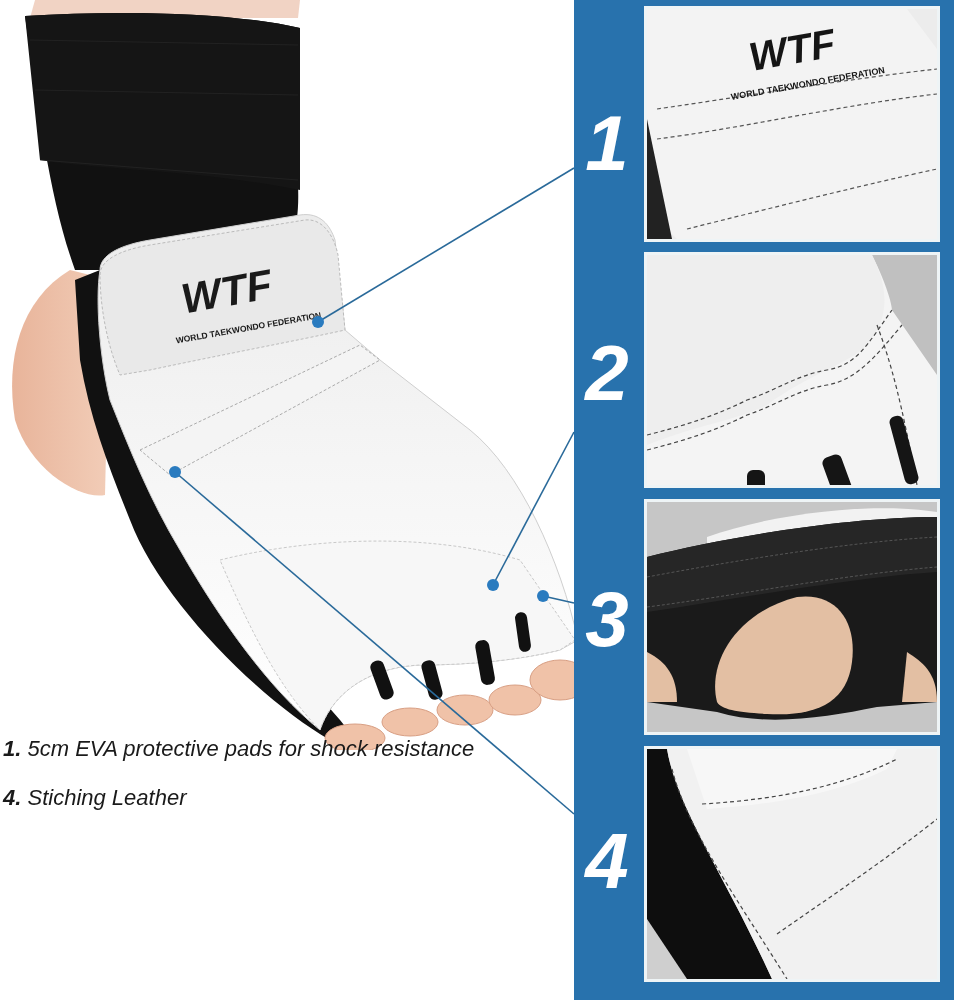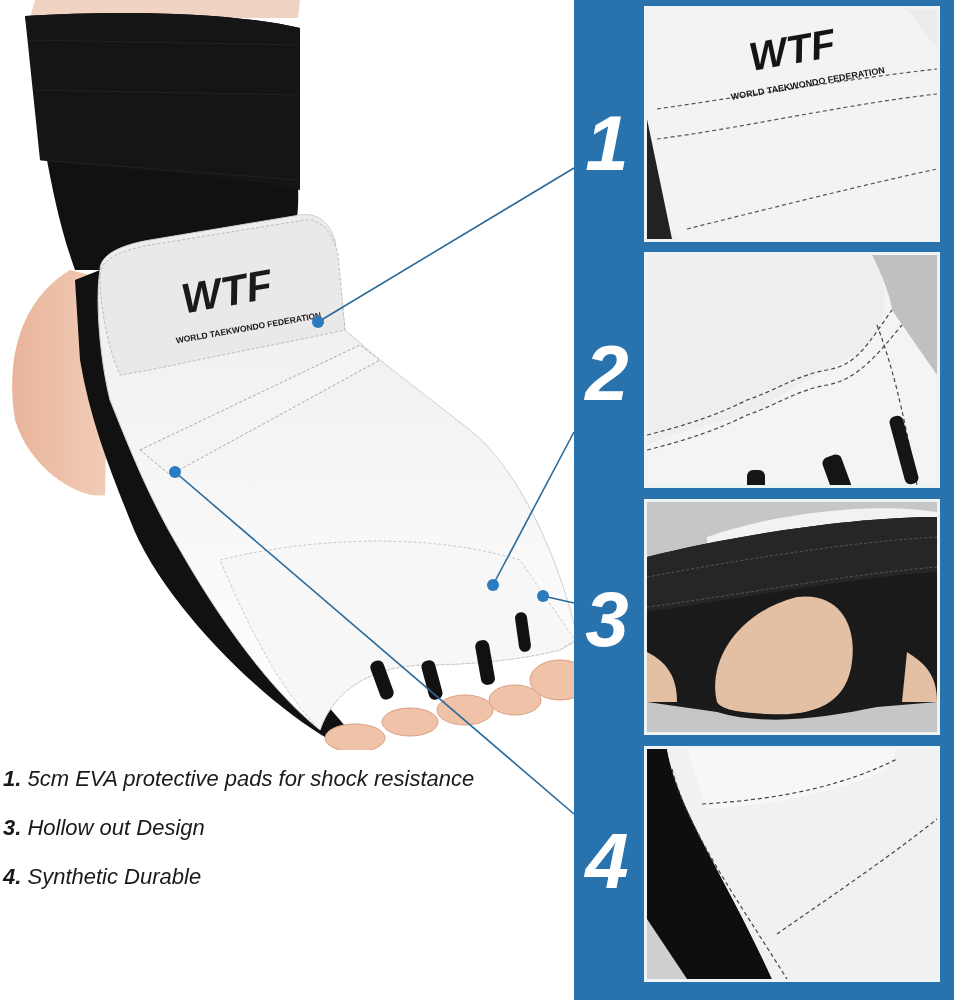--- a/index.html
+++ b/index.html
@@ -11,21 +11,21 @@
   .product svg { position: absolute; left: 0; top: 0; }
 
   
   .panel { position: absolute; left: 574px; top: 0; width: 380px; height: 1000px; background: #2872ad; }
   .num { position: absolute; left: 0; width: 66px; text-align: center; color: #ffffff; font-family: "Liberation Sans", sans-serif; font-weight: bold; font-style: italic; font-size: 78px; line-height: 1; }
   .frame { position: absolute; left: 70px; width: 296px; height: 236px; background: #eef4f6; padding: 3px; box-sizing: border-box; }
   .frame .photo { position: relative; width: 100%; height: 100%; overflow: hidden; background: #d8d8d8; }
   .frame svg { position: absolute; left: 0; top: 0; width: 100%; height: 100%; }
 
   
-  .features { position: absolute; left: 3px; top: 766px; width: 560px; }
+  .features { position: absolute; left: 3px; top: 736px; width: 560px; }
   .feature { height: 49px; font-size: 22px; font-style: italic; color: #1a1a1a; white-space: nowrap; }
   .feature .fnum { font-weight: bold; }
 
   .callouts { position: absolute; left: 0; top: 0; width: 954px; height: 1000px; pointer-events: none; }
 </style>
 </head>
 <body>
 
 <div class="stage">
 
@@ -166,16 +166,15 @@
     <g fill="#2a7bbf">
       <circle cx="318" cy="322" r="6"></circle>
       <circle cx="175" cy="472" r="6"></circle>
       <circle cx="493" cy="585" r="6"></circle>
       <circle cx="543" cy="596" r="6"></circle>
     </g>
   </svg>
 
   <div class="features">
     <div class="feature"><span class="fnum">1.</span><span> 5cm EVA protective pads for shock resistance</span></div>
-    <div class="feature"><span class="fnum">3.</span><span> Hollow out Design</span></div>
-    <div class="feature"><span class="fnum">4.</span><span> Synthetic  Durable</span></div>
+    <div class="feature"><span class="fnum">4.</span><span> Stiching  Leather</span></div>
   </div>
 </div>
 
 </body></html>

